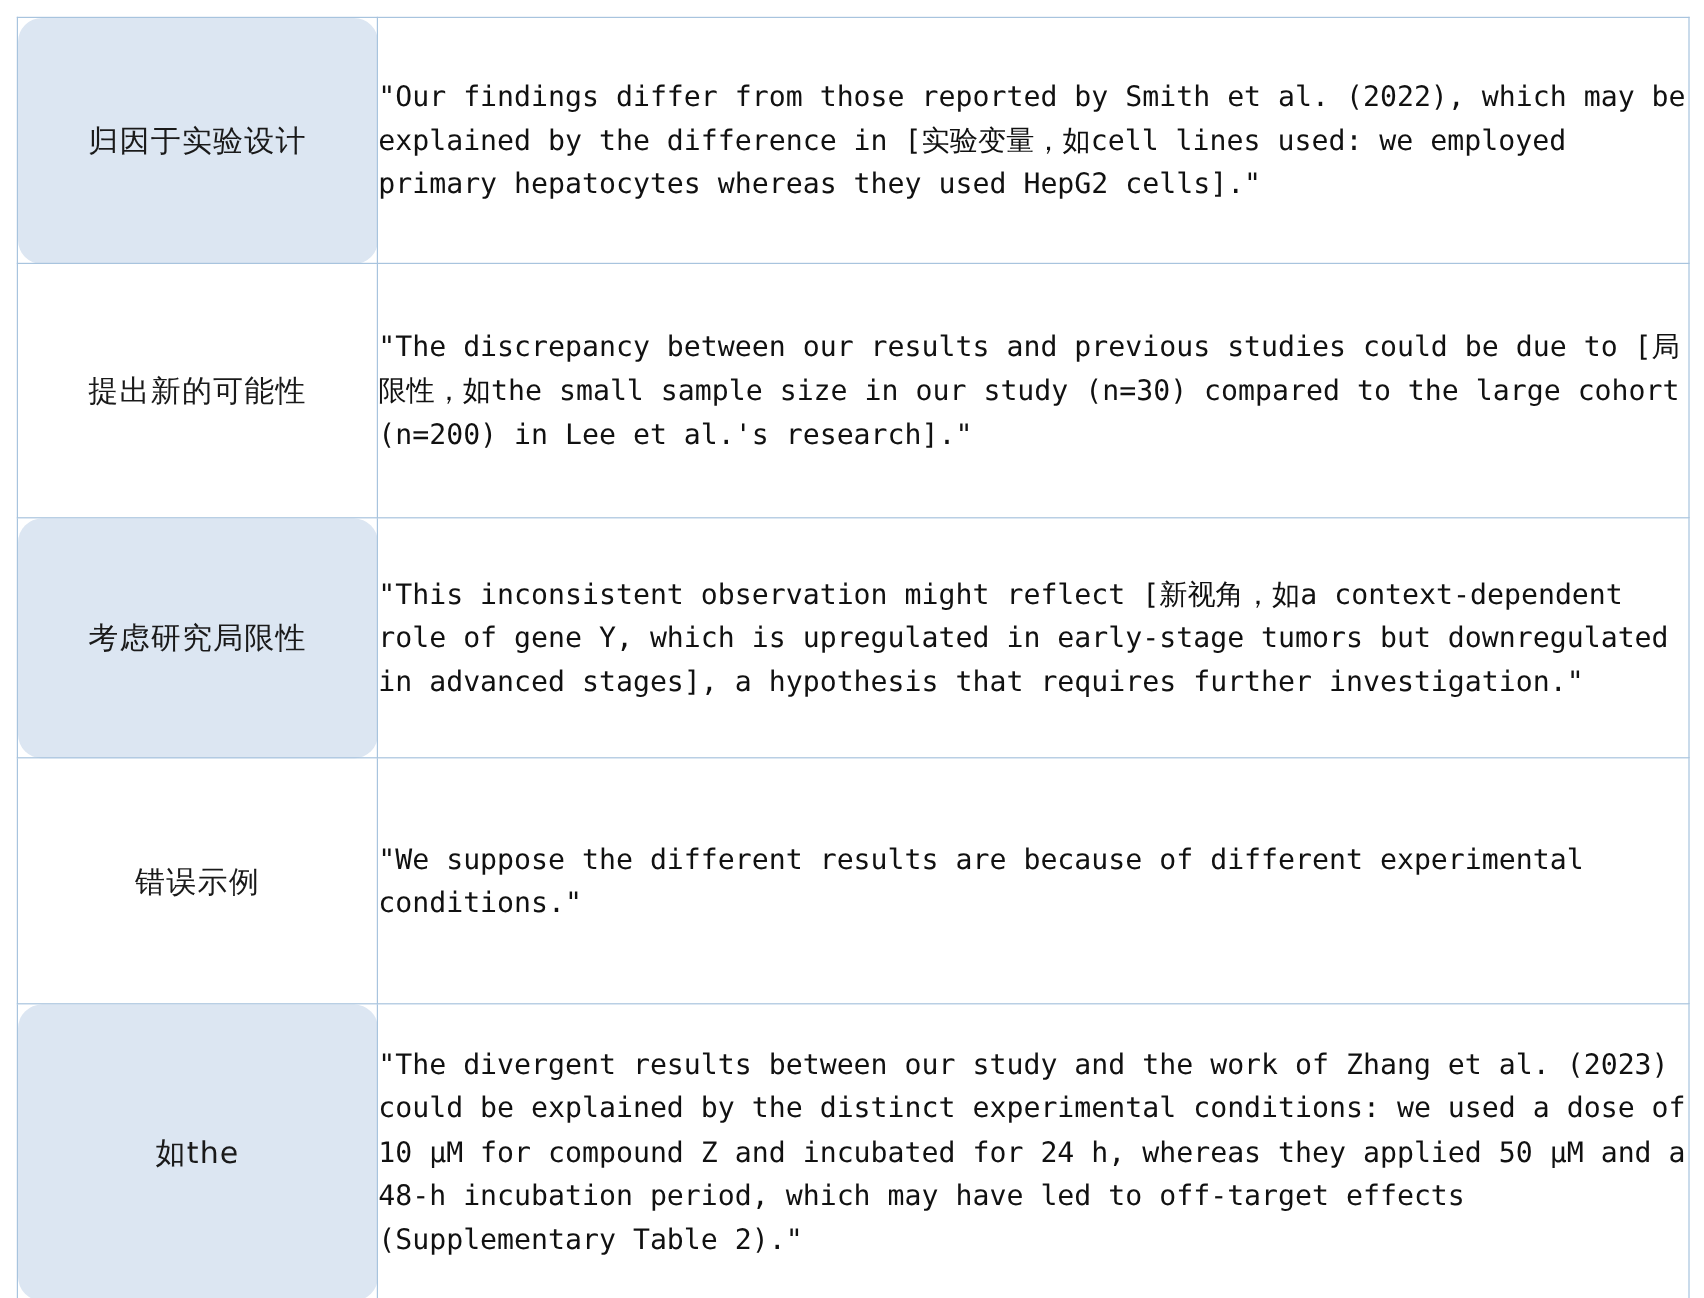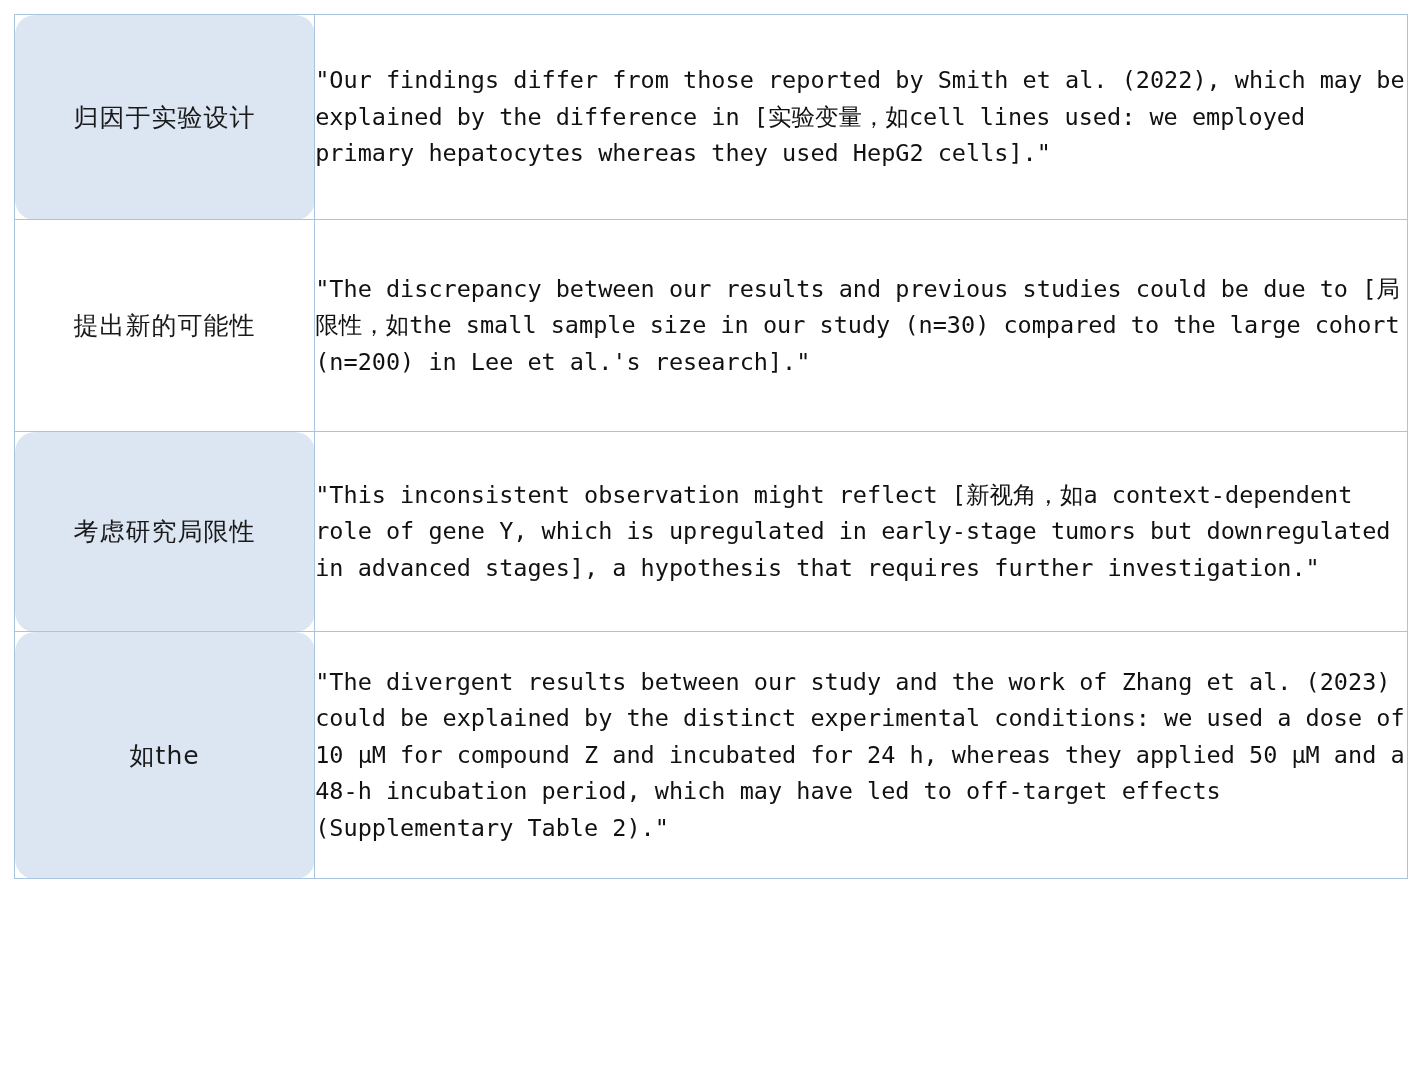--- a/index.html
+++ b/index.html
@@ -94,20 +94,26 @@
         <td class="text-cell">
           <div class="body-text">"The discrepancy between our results and previous studies could be due to [局限性，如the small sample size in our study (n=30) compared to the large cohort (n=200) in Lee et al.'s research]."</div>
         </td>
       </tr>
       <tr class="shaded r2">
         <td class="label-cell">考虑研究局限性</td>
         <td class="text-cell">
           <div class="body-text">"This inconsistent observation might reflect [新视角，如a context-dependent role of gene Y, which is upregulated in early-stage tumors but downregulated in advanced stages], a hypothesis that requires further investigation."</div>
         </td>
       </tr>
+      <tr class="plain r3">
+        <td class="label-cell">错误示例</td>
+        <td class="text-cell">
+          <div class="body-text">"We suppose the different results are because of different experimental conditions."</div>
+        </td>
+      </tr>
       <tr class="shaded r4">
         <td class="label-cell">如the</td>
         <td class="text-cell">
           <div class="body-text">"The divergent results between our study and the work of Zhang et al. (2023) could be explained by the distinct experimental conditions: we used a dose of 10 μM for compound Z and incubated for 24 h, whereas they applied 50 μM and a 48-h incubation period, which may have led to off-target effects (Supplementary Table 2)."</div>
         </td>
       </tr>
     </tbody>
   </table>
 </div>
 

